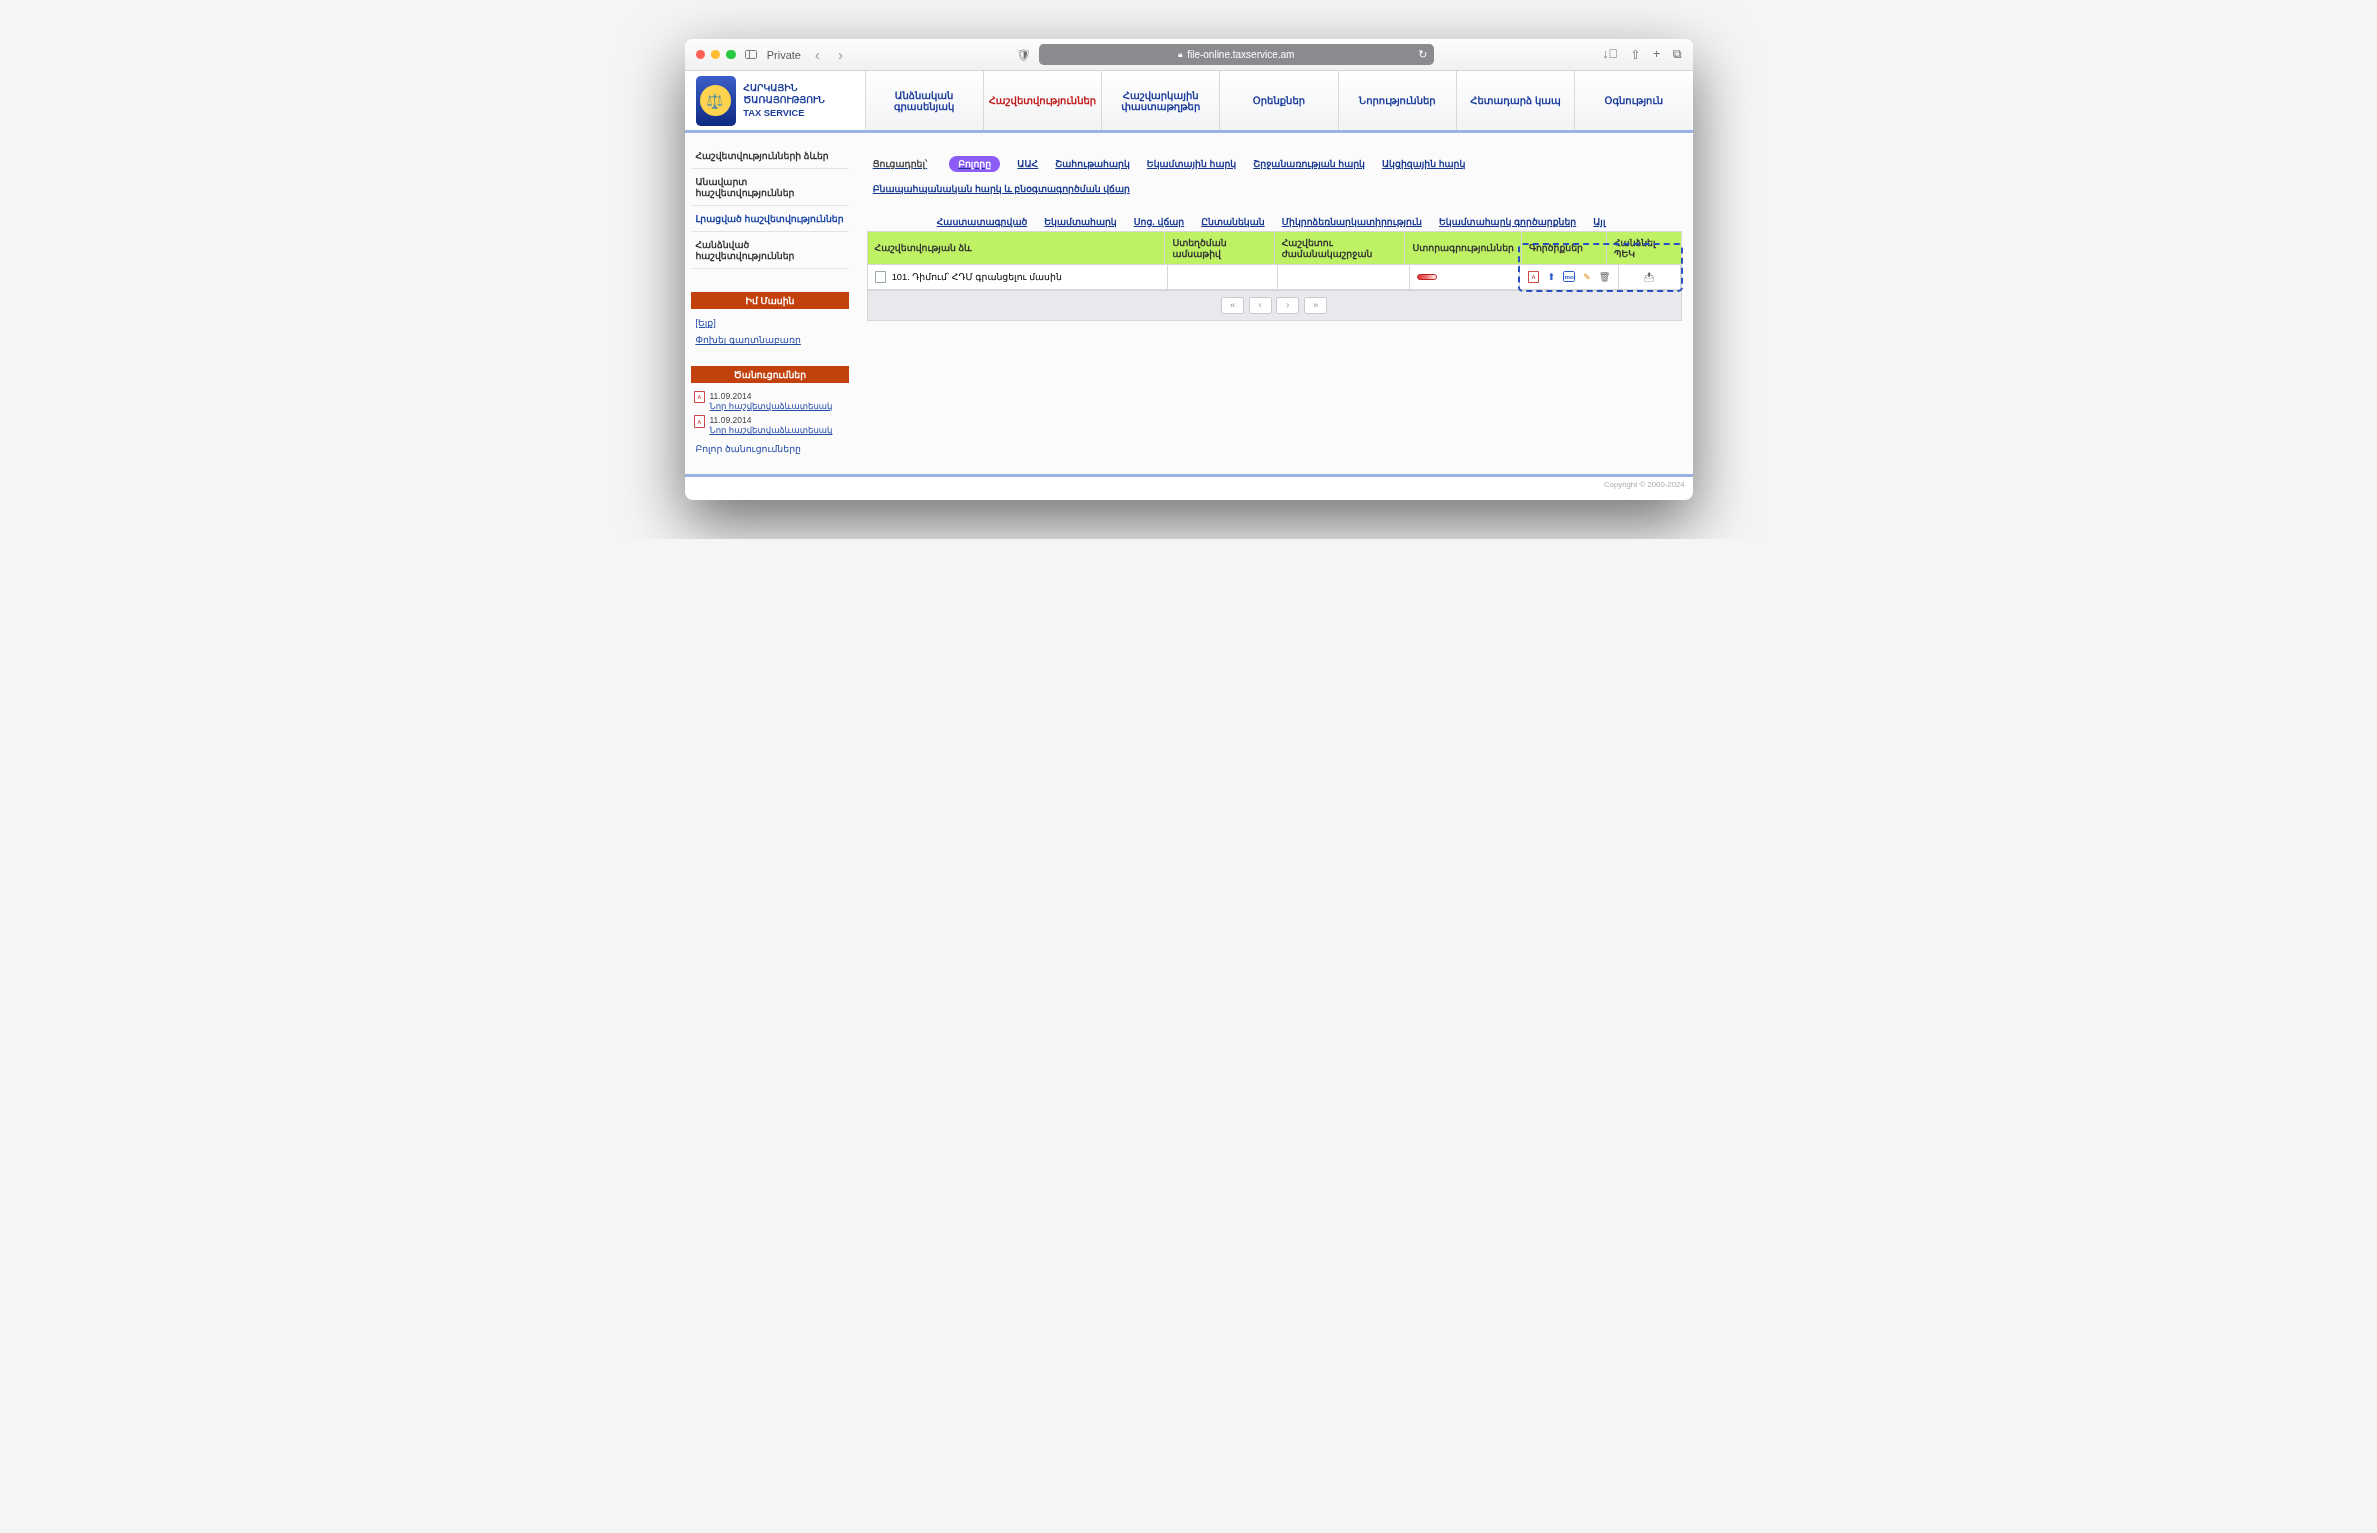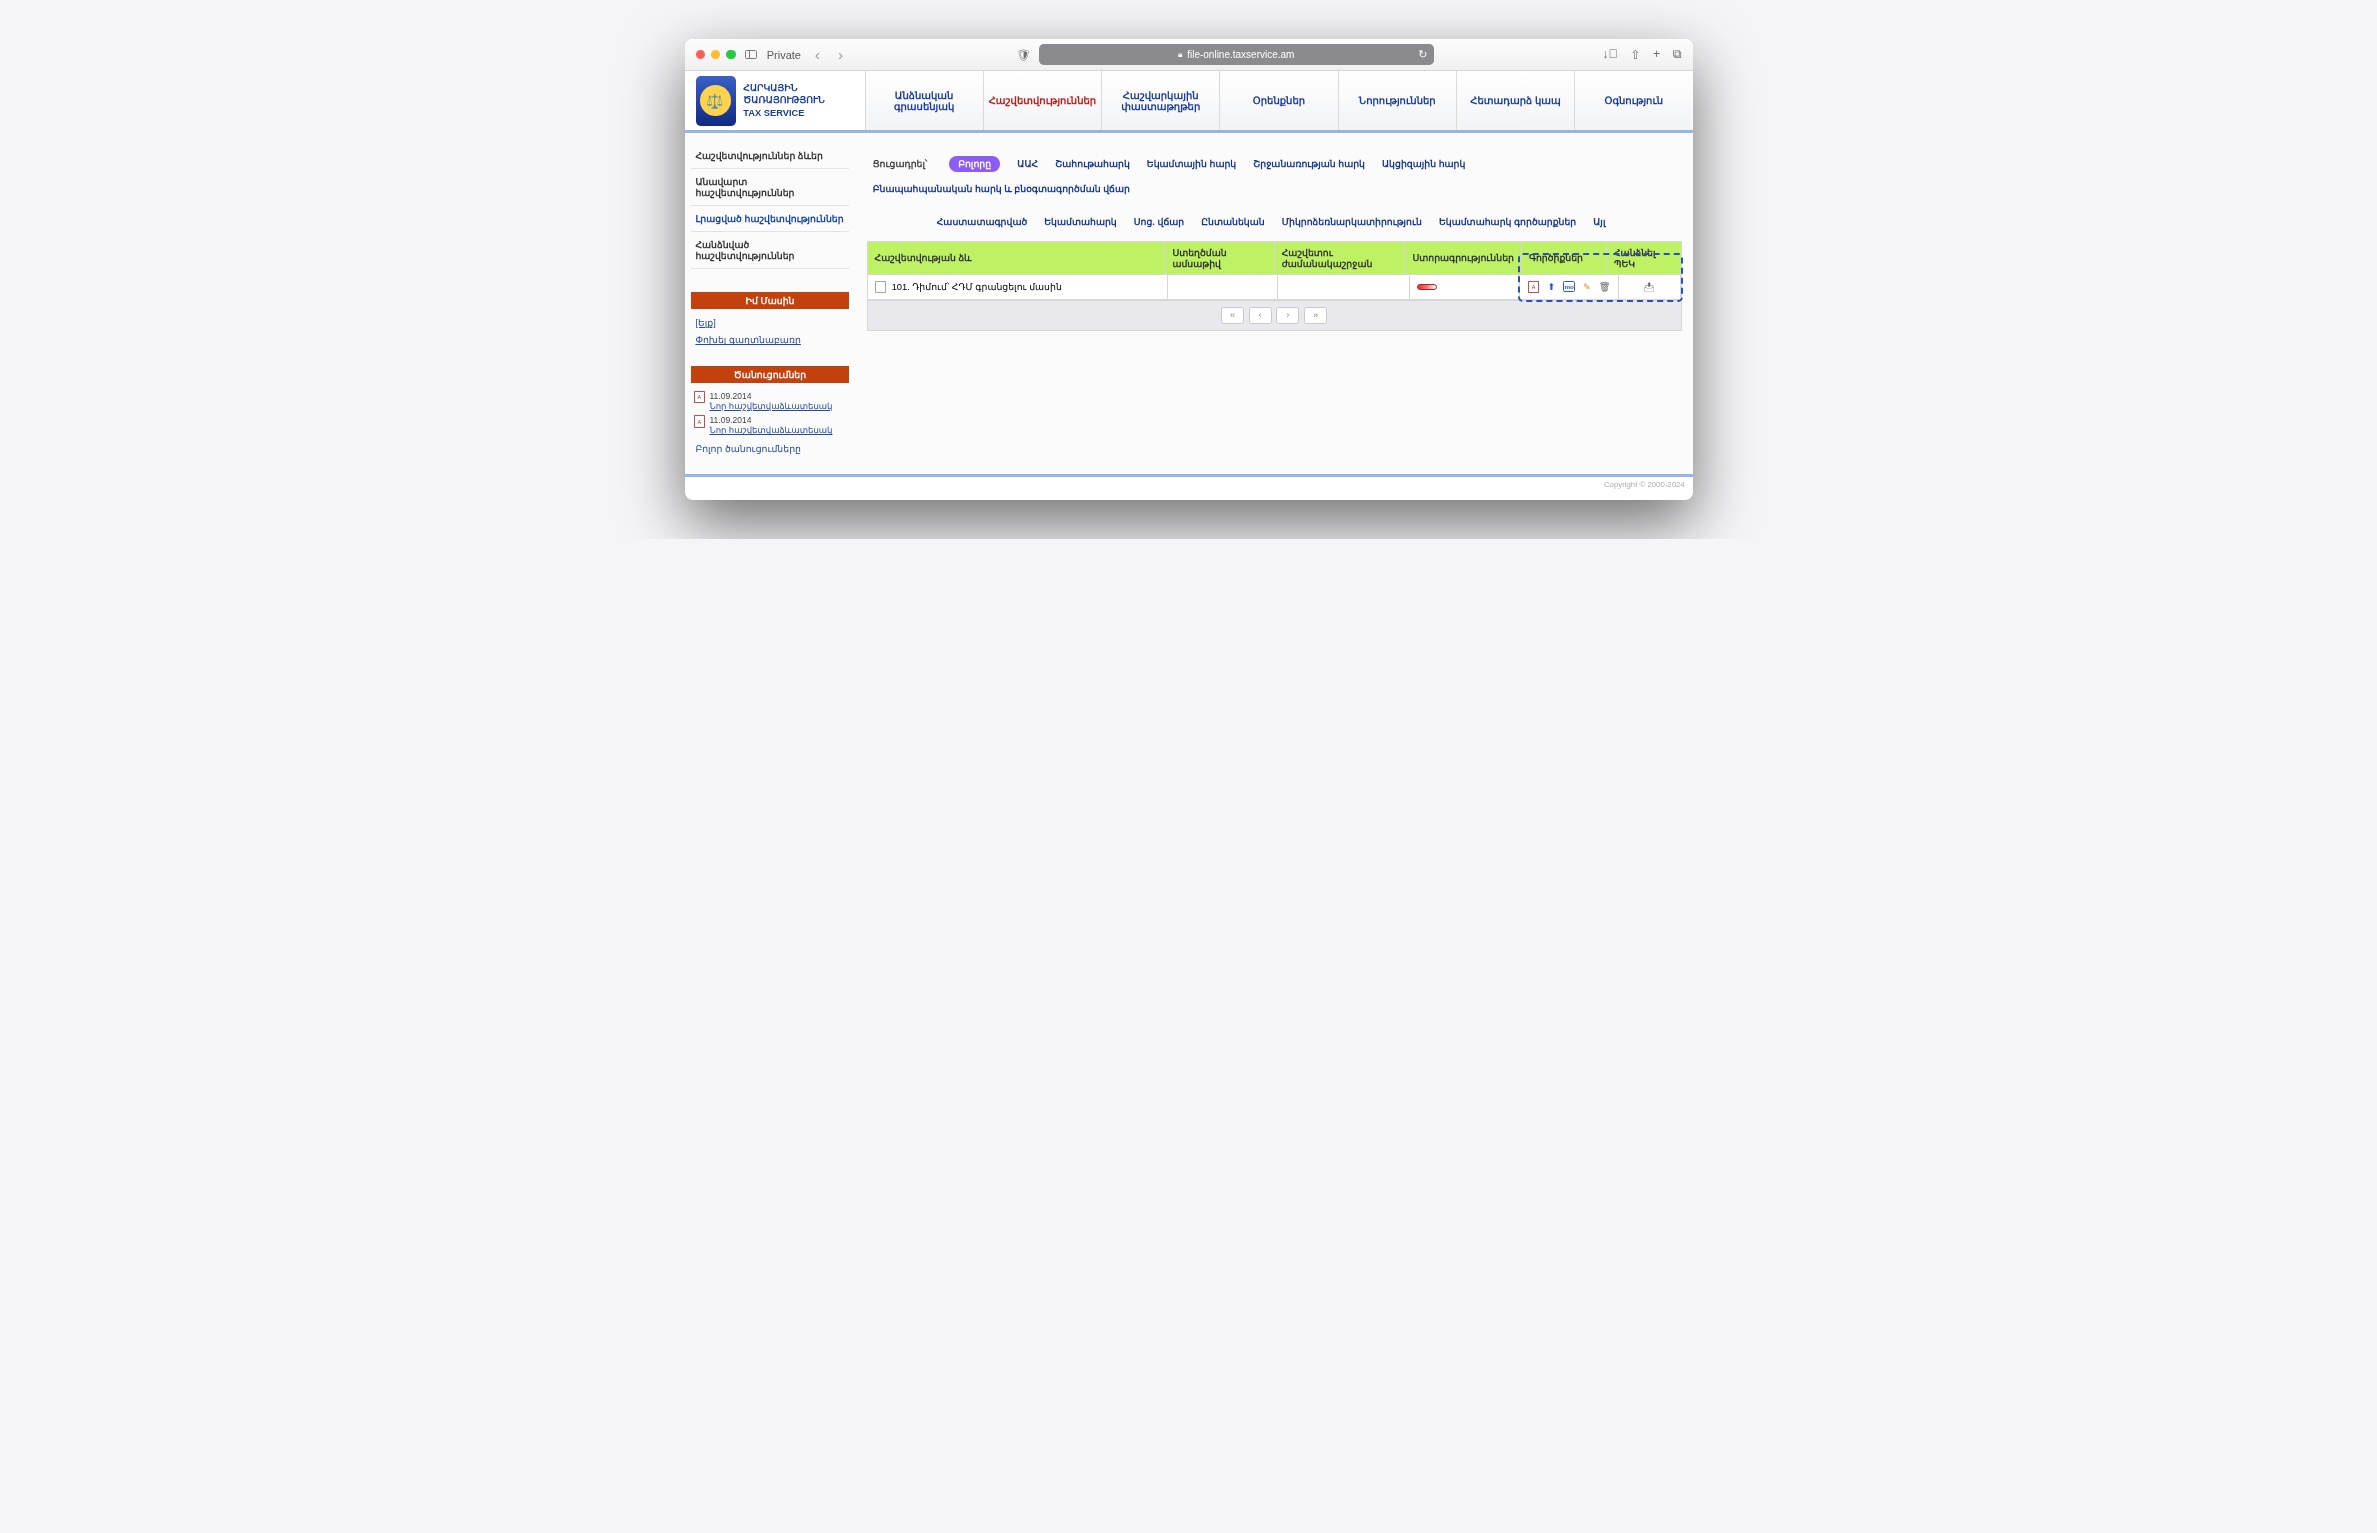--- a/index.html
+++ b/index.html
@@ -89,22 +89,23 @@
     display:flex; align-items:center; justify-content:center; font-size:5.4px;
     color:#c11a1a; border-radius:0.8px; position:relative; flex-shrink:0;
   }
   .notice-text { font-size:8.5px; color:#444; }
   .notice-text .date { display:block; }
   .notice-text .label { color:#234ba8; text-decoration:underline; cursor:pointer;}
 
   .content { flex:1; padding:22px 11px 11px; }
   .filter-row {
     display:flex; flex-wrap:wrap; gap:11px 17px; align-items:center;
-    font-size:9.3px; color:#17388f; font-weight:700; margin-bottom:14px;
+    font-size:9.3px; color:#17388f; font-weight:700; margin-bottom:4px;
     padding-left:6.2px;
+    text-decoration:underline;
   }
   .filter-row .lead { color:#444; font-weight:600; margin-right:4.7px;}
   .filter-row a { color:#17388f; text-decoration:none; cursor:pointer; white-space:nowrap;}
   .filter-row a.active {
     background:#8b5cf6; color:#fff; padding:2.3px 9.3px; border-radius:7.8px;
   }
 
   .grid {
     border:0.8px solid #d7d7d7; background:#fff; font-size:9.3px;
   }
@@ -212,21 +213,21 @@
         <a href="#">Նորություններ</a>
         <a href="#">Հետադարձ կապ</a>
         <a href="#">Օգնություն</a>
       </nav>
   </div>
 
   <div class="body-wrap">
 
     <aside class="sidebar">
       <ul class="sb-menu" id="sb-menu">
-          <li>Հաշվետվություններ ձևեր</li>
+          <li>Հաշվետվությունների ձևեր</li>
           <li>Անավարտ հաշվետվություններ</li>
           <li class="active">Լրացված հաշվետվություններ</li>
           <li>Հանձնված հաշվետվություններ</li>
         </ul>
 
       <div class="sb-panel-title">Իմ Մասին</div>
       <a class="sb-link">[Ելք]</a>
       <a class="sb-link">Փոխել գաղտնաբառը</a>
 
       <div style="height:14px"></div>

